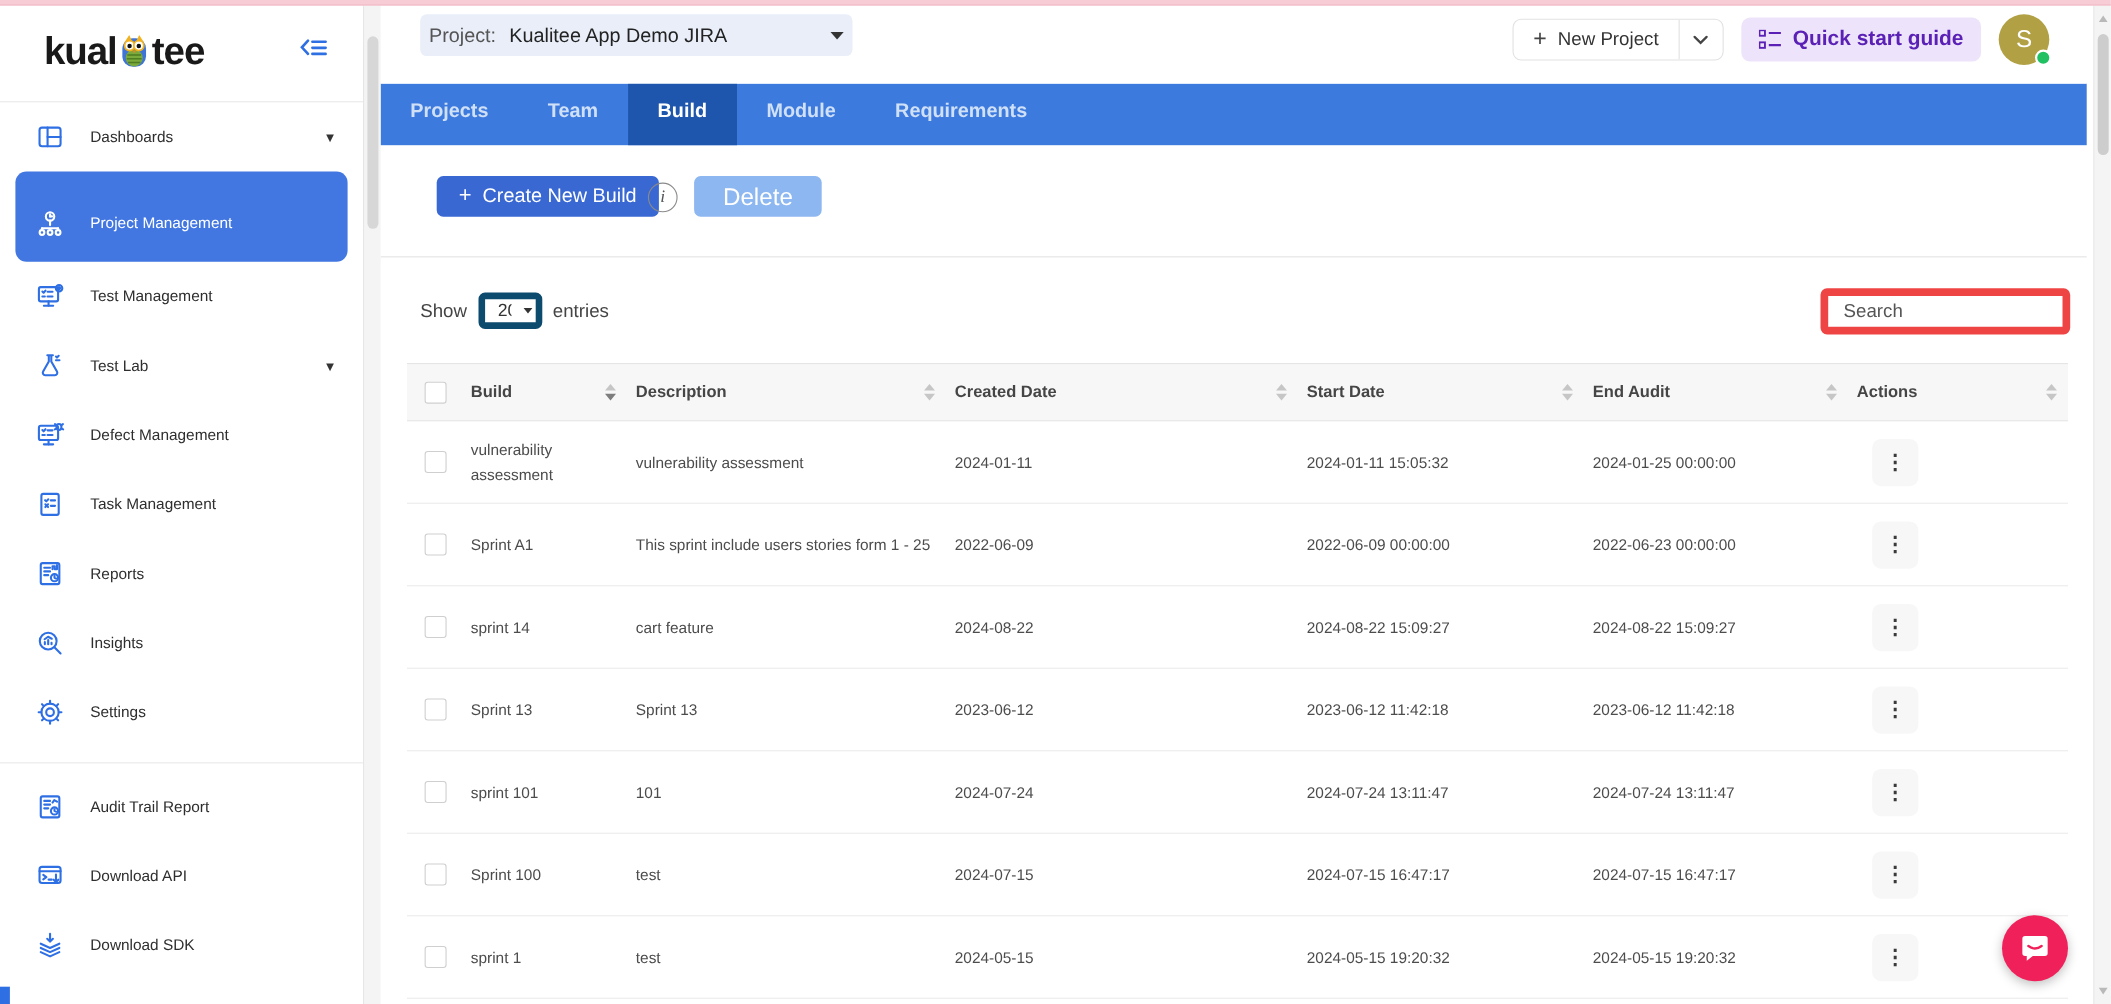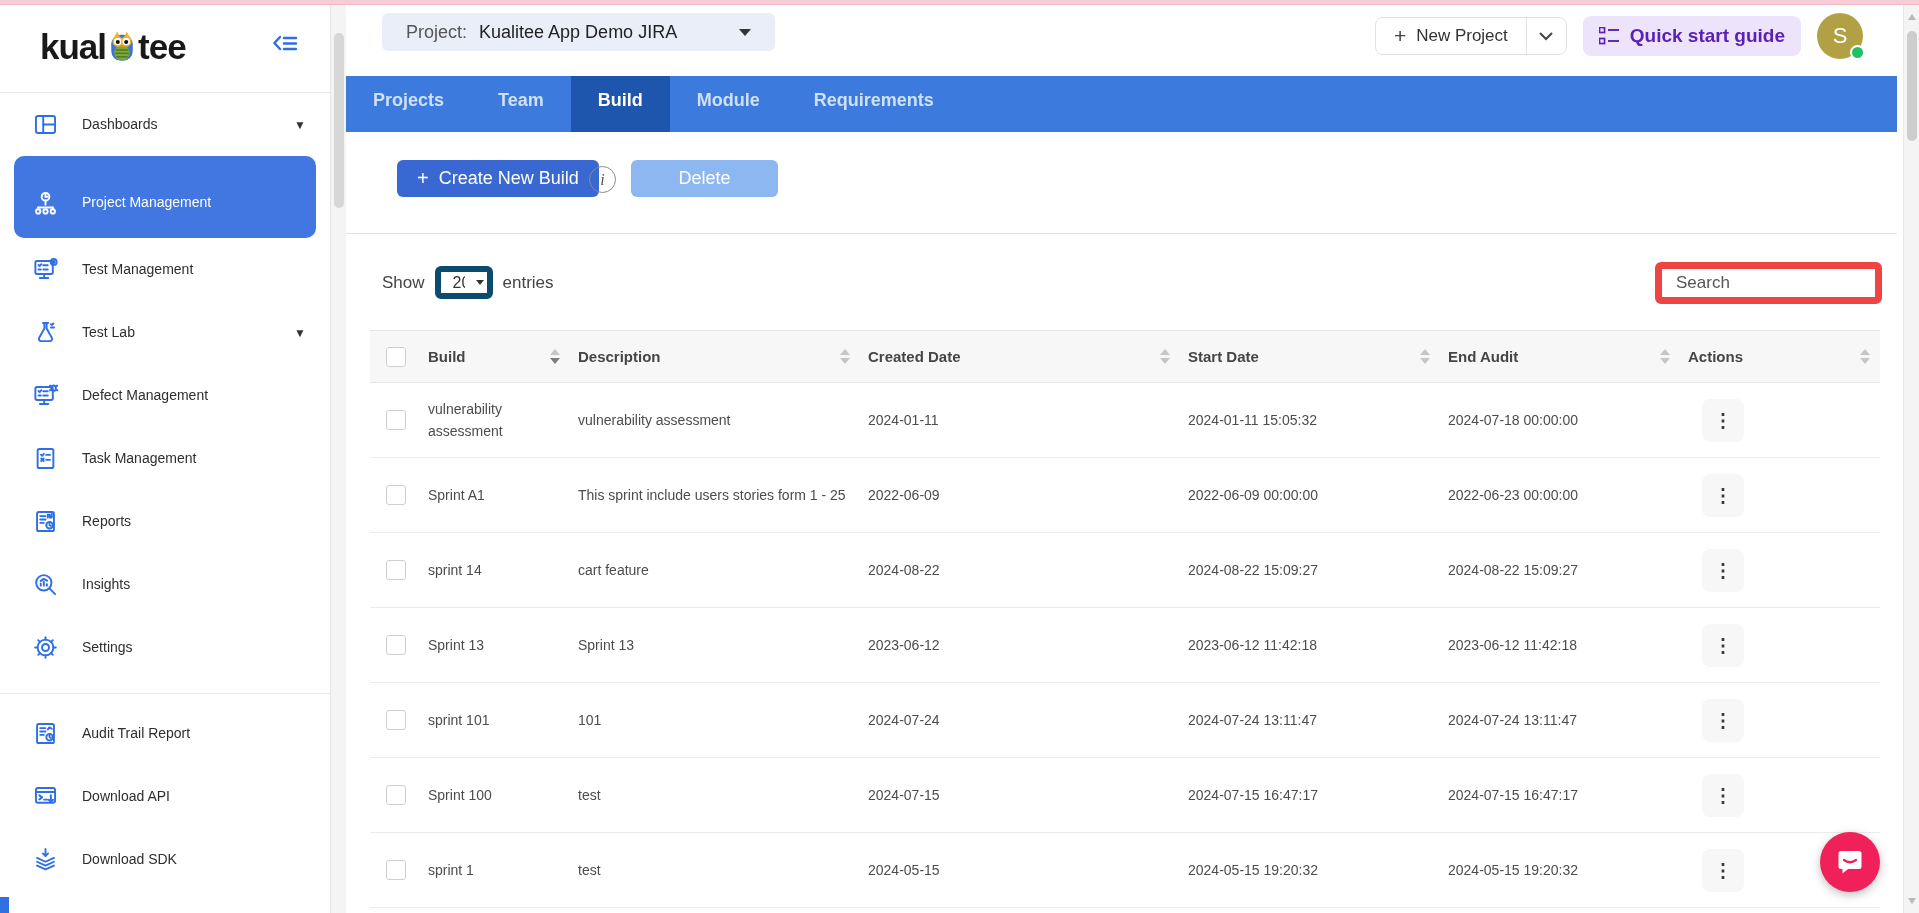--- a/index.html
+++ b/index.html
@@ -34,21 +34,21 @@
   .sb-scrollbar { position:absolute; left:330px; top:5px; width:16px; height:908px;
     background:#f4f4f4; border-left:1px solid #e6e6e6; z-index:6; }
   .sb-scrollbar .thumb { position:absolute; left:3px; top:28px; width:10px; height:175px;
     border-radius:5px; background:#d7d7d7; }
 
   
   .main { position:absolute; left:346px; top:5px; width:1551px; height:908px; background:#fff; }
 
   .topbar { position:relative; height:71px; background:#fff; }
   .project-pill { position:absolute; left:36px; top:8px; width:393px; height:38px;
-    background:#e9eef9; border-radius:6px; display:flex; align-items:center; padding:0 24px; cursor:pointer; }
+    background:#e9eef9; border-radius:6px; display:flex; align-items:center; padding:0 8px; cursor:pointer; }
   .project-label { font-size:18px; color:#555; }
   .project-value { font-size:18px; color:#222; margin-left:12px; font-weight:500; }
   .caret-down { margin-left:auto; width:0; height:0; border-left:6px solid transparent;
     border-right:6px solid transparent; border-top:7px solid #333; }
   .topbar-right { position:absolute; right:34px; top:7px; height:48px; display:flex; align-items:center; gap:16px; }
   .new-project { display:flex; align-items:stretch; height:38px; border:1px solid #e2e2e2;
     border-radius:8px; background:#fff; overflow:hidden; }
   .np-main { display:flex; align-items:center; gap:10px; padding:0 18px; font-size:17px; color:#333; cursor:pointer; }
   .np-plus { font-size:21px; color:#444; font-weight:400; }
   .np-split { width:40px; display:flex; align-items:center; justify-content:center;
@@ -66,22 +66,22 @@
   .nav-tab { padding:0 27px; line-height:48px; font-size:18px; font-weight:700; color:#cfe0f7; cursor:pointer; }
   .nav-tab.active { background:#1e56ad; color:#fff; }
 
   .toolbar { position:relative; height:101px; }
   .btn-create { position:absolute; left:51px; top:28px; height:37px; padding:0 20px;
     background:#3a68d2; color:#fff; border:none; border-radius:6px; font-size:18px;
     font-family:inherit; cursor:pointer; display:flex; align-items:center; gap:10px; }
   .info-circle { position:absolute; left:243px; top:34px; width:27px; height:27px; border-radius:50%;
     border:1.5px solid #8a8a8a; color:#555; display:flex; align-items:center; justify-content:center;
     font-family:"Liberation Serif", serif; font-style:italic; font-size:16px; cursor:pointer; }
-  .btn-delete { position:absolute; left:285px; top:28px; height:37px; width:147px;
-    background:#8db7f0; color:#fff; border:none; border-radius:6px; font-size:18px;
+  .btn-delete { position:absolute; left:285px; top:28px; height:37px; width:116px;
+    background:#8db7f0; color:#fff; border:none; border-radius:6px; font-size:22px;
     font-family:inherit; cursor:default; }
   .section-divider { border-top:1px solid #e3e3e3; }
 
   .controls { position:relative; height:96px; }
   .show-group { position:absolute; left:36px; top:32px; display:flex; align-items:center; gap:10px;
     font-size:17px; color:#444; }
   .select-wrap { position:relative; }
   .select-wrap select { appearance:none; -webkit-appearance:none; width:58px; height:33px;
     border:6px solid #0c4a6e; border-radius:6px; background:#fff; font-size:16px; color:#333;
     padding:0 22px 0 12px; font-family:inherit; cursor:pointer; }
@@ -488,21 +488,21 @@
         </thead>
       <tbody>
           <tr>
             <td>
               <div class="cbx"></div>
             </td>
             <td>vulnerability assessment</td>
             <td>vulnerability assessment</td>
             <td>2024-01-11</td>
             <td>2024-01-11 15:05:32</td>
-            <td>2024-07-18 00:00:00</td>
+            <td>2024-01-25 00:00:00</td>
             <td>
               <button class="kebab">⋮</button>
             </td>
           </tr>
           <tr>
             <td>
               <div class="cbx"></div>
             </td>
             <td>Sprint A1</td>
             <td>This sprint include users stories form 1 - 25</td>

